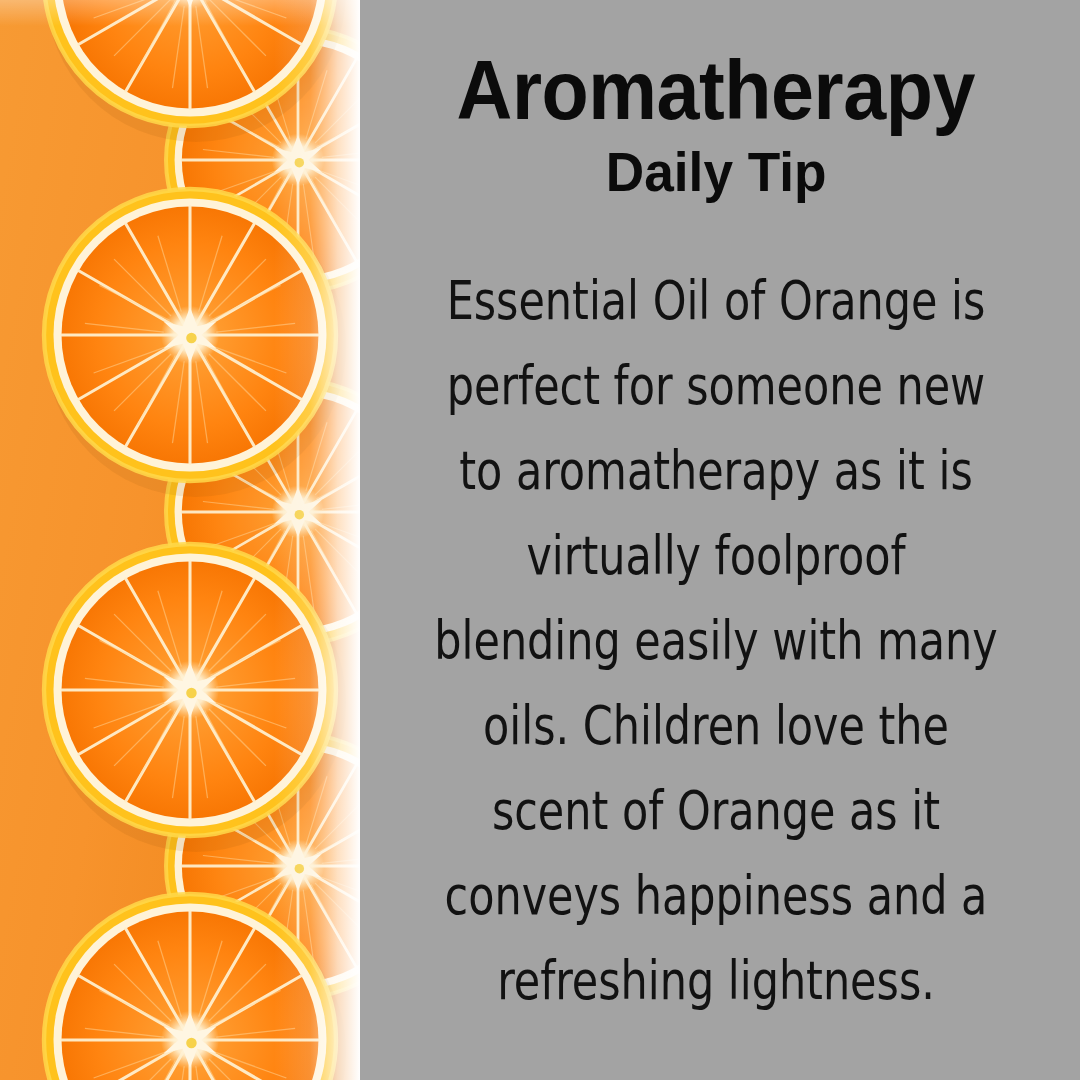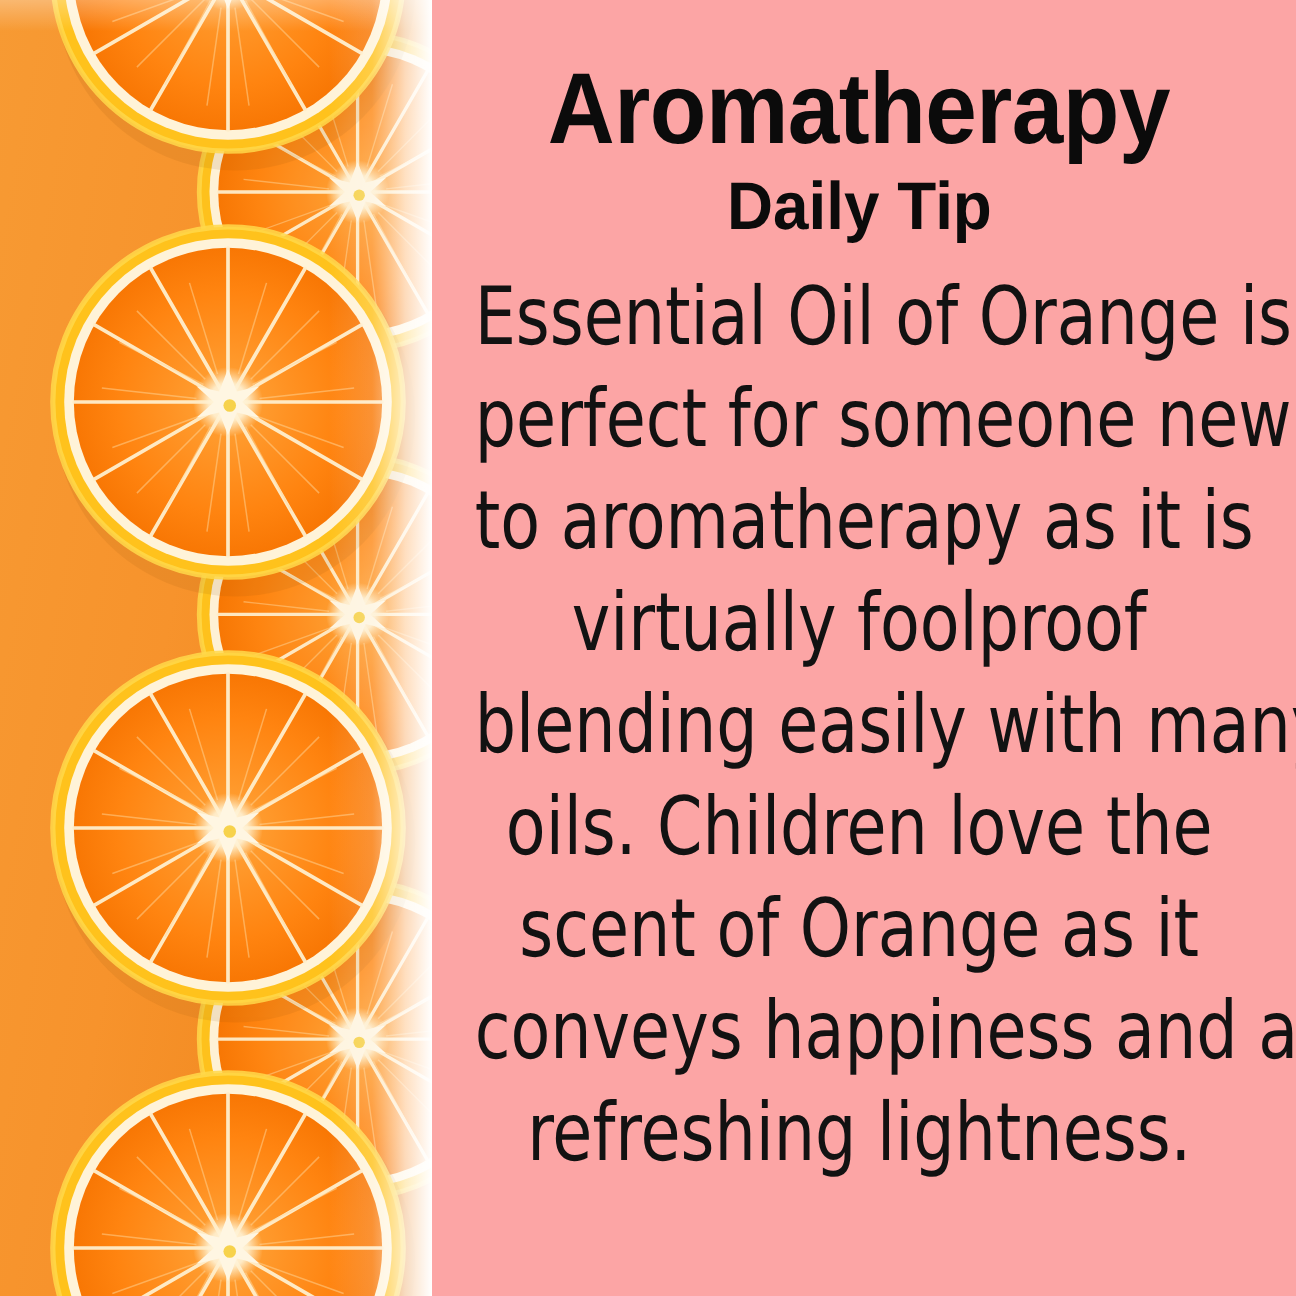--- a/index.html
+++ b/index.html
@@ -5,21 +5,21 @@
   html, body {
     margin: 0;
     padding: 0;
     background: #ffffff;
   }
   #canvas {
     position: relative;
     width: 1080px;
     height: 1080px;
     overflow: hidden;
-    background: #fca5a5;
+    background: #a3a3a3;
     font-family: "Liberation Sans", sans-serif;
   }
 
   
   #orange-panel {
     position: absolute;
     left: 0;
     top: 0;
     width: 360px;
     height: 1080px;
@@ -83,23 +83,23 @@
     font-size: 56px;
     line-height: 1.0;
     font-weight: 700;
     color: #0b0b0b;
     font-family: "Liberation Sans Narrow", "Liberation Sans", sans-serif;
     font-stretch: condensed;
     transform: scaleX(0.95);
     white-space: nowrap;
   }
   #body-copy {
-    margin-top: 22px;
+    margin-top: 58px;
     width: 712px;
-    font-size: 67px;
+    font-size: 53px;
     line-height: 85px;
     font-weight: 400;
     color: #121212;
     font-family: "Liberation Sans Narrow", "DejaVu Sans Condensed", "Liberation Sans", sans-serif;
     font-stretch: condensed;
     text-align: center;
   }
   #body-copy .line {
     display: block;
     white-space: nowrap;

